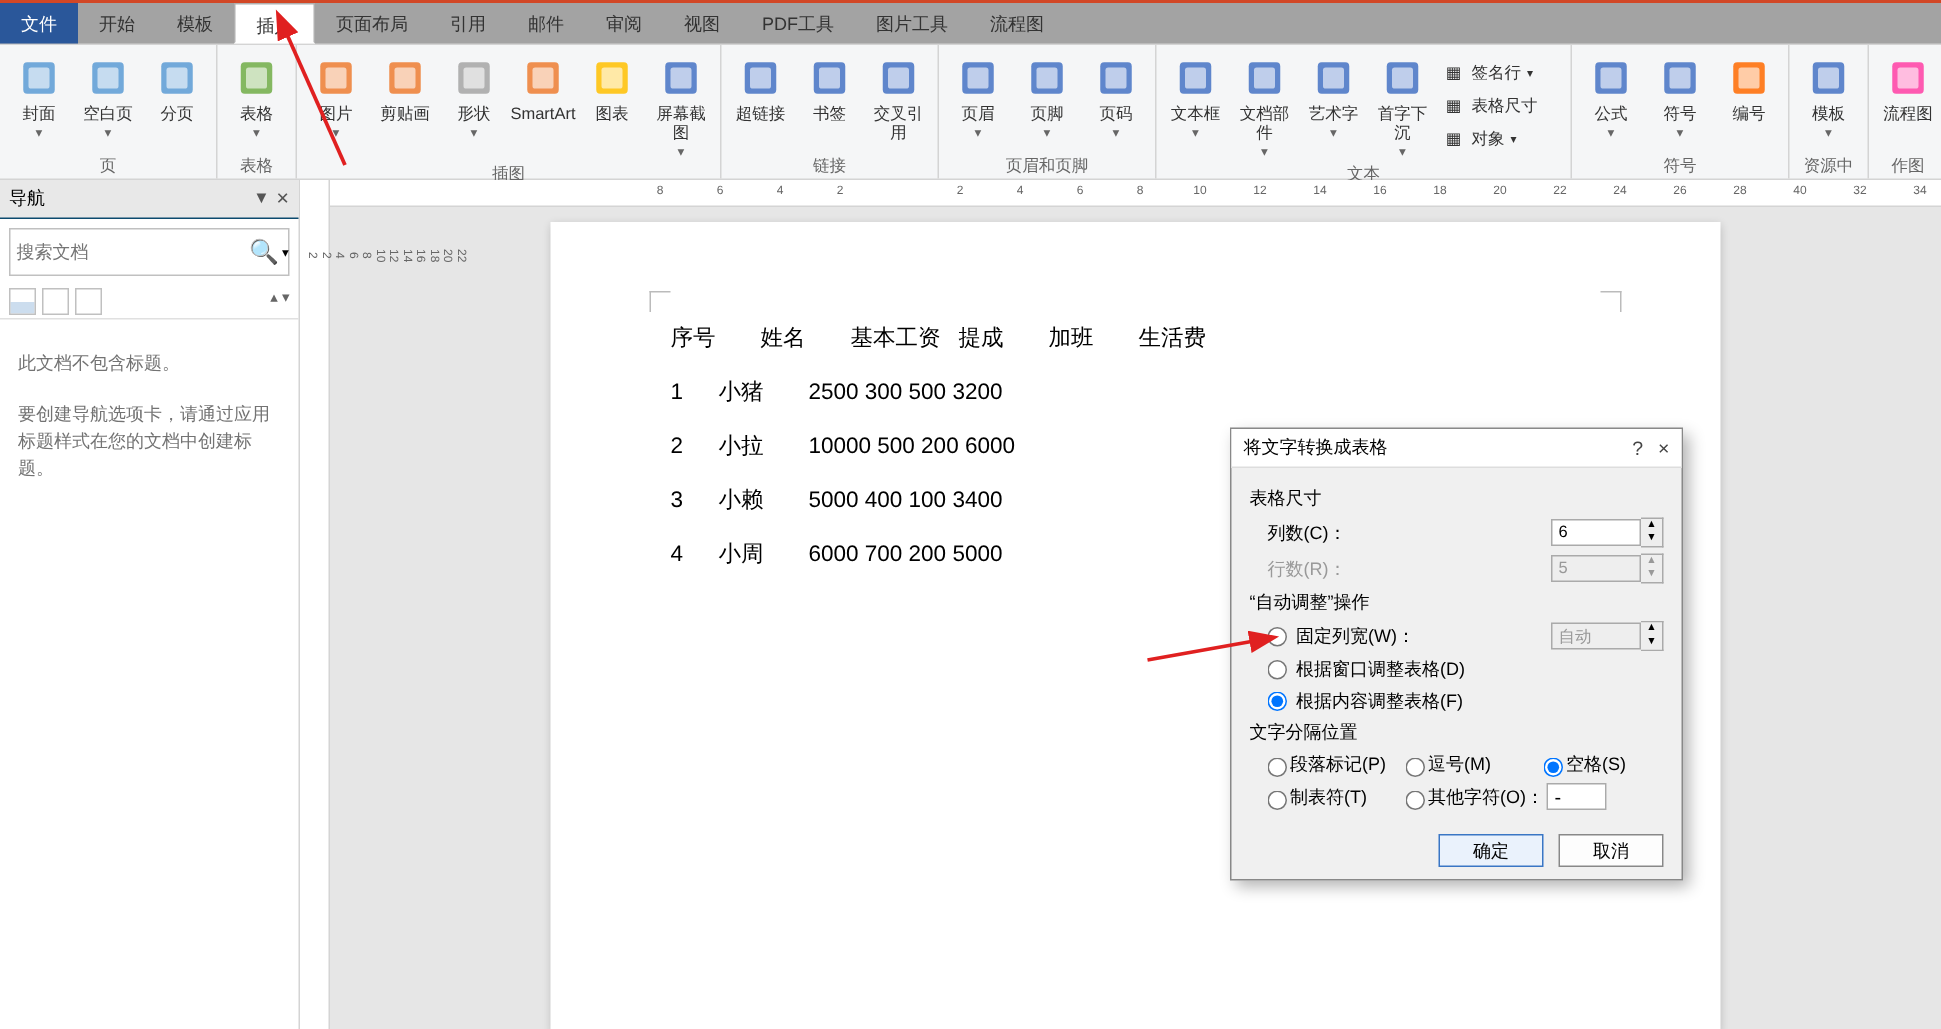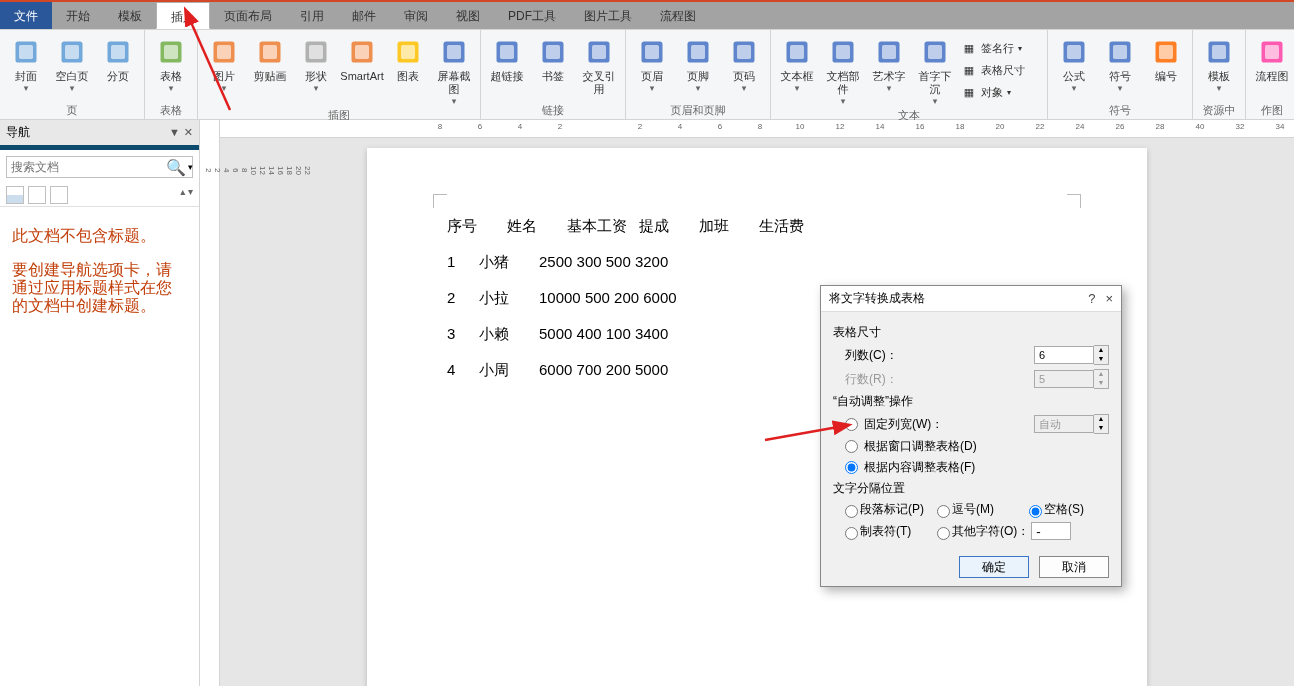--- a/index.html
+++ b/index.html
@@ -16,28 +16,28 @@
 .rbtn{display:flex;flex-direction:column;align-items:center;justify-content:flex-start;width:40px;cursor:pointer;font-size:11px;color:#333;padding-top:2px}
 .ricon{width:32px;height:32px;margin-bottom:2px;display:flex;align-items:center;justify-content:center}
 .ricon svg{width:28px;height:28px}
 .rbtn .label{text-align:center;line-height:13px}
 .rbtn .arrow{font-size:9px;color:#666;line-height:10px}
 .smalllist{display:flex;flex-direction:column;justify-content:center;gap:2px;width:80px}
 .smalllist .sitem{display:flex;align-items:center;gap:4px;font-size:11px;cursor:pointer;color:#333;height:20px}
 .smalllist .sicon{width:16px;height:16px;display:flex;align-items:center;justify-content:center}
 .workspace{display:flex;height:566px;position:relative}
 .navpane{width:200px;border-right:1px solid #d4d4d4;background:#fff;display:flex;flex-direction:column}
-.nav-head{display:flex;align-items:center;justify-content:space-between;padding:4px 6px;background:#e8e8e8;border-bottom:5px solid #0c4a6e;font-size:12px}
+.nav-head{display:flex;align-items:center;justify-content:space-between;padding:4px 6px;background:#e8e8e8;border-bottom:1px solid #0c4a6e;font-size:12px}
 .nav-head .hbtns{display:flex;gap:4px;font-size:11px;color:#555}
-.nav-search{display:flex;align-items:center;margin:6px;border:1px solid #c0c0c0;height:22px;padding:0 4px}
+.nav-search{display:flex;align-items:center;margin:6px;border:1px solid #c0c0c0;height:32px;padding:0 4px}
 .nav-search input{border:none;outline:none;flex:1;font-size:12px}
 .nav-views{display:flex;gap:4px;padding:2px 6px;border-bottom:1px solid #e0e0e0}
 .nav-views .vbtn{width:18px;height:18px;border:1px solid #c0c0c0;background:#fff;cursor:pointer}
 .nav-views .sp{margin-left:auto;font-size:10px;color:#666}
-.nav-body{padding:20px 12px;font-size:16px;color:#c2410c}
+.nav-body{padding:20px 12px;font-size:12px;color:#737373}
 .nav-body p{margin-bottom:16px;line-height:18px}
 .docarea{flex:1;background:#e6e6e6;position:relative;display:flex}
 .vruler{width:20px;background:#fff;border-right:1px solid #d4d4d4;font-size:8px;color:#666;writing-mode:vertical-lr;text-align:center;padding-top:6px}
 .vruler-marks{position:absolute;left:4px;top:30px;font-size:8px;color:#666}
 .vruler-marks div{height:40px}
 .docscroll{flex:1;overflow:hidden;position:relative}
 .tabmarker{position:absolute;left:2px;top:2px;width:16px;height:16px;border:1px solid #aaa;background:#fff;font-size:10px;text-align:center;line-height:14px}
 .hruler{height:18px;background:#fff;border-bottom:1px solid #d4d4d4;margin-left:0;position:relative;font-size:8px;color:#666}
 .hruler-marks{position:absolute;left:200px;top:2px;display:flex;gap:0}
 .hruler-marks span{display:inline-block;width:40px;text-align:center}

